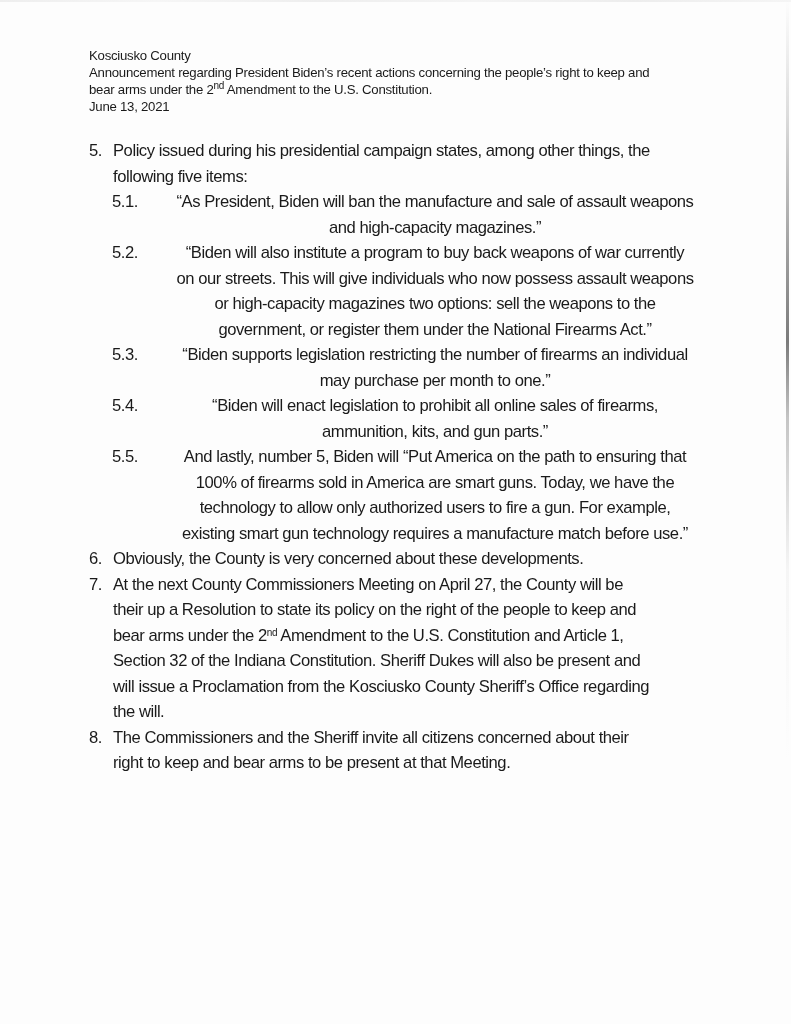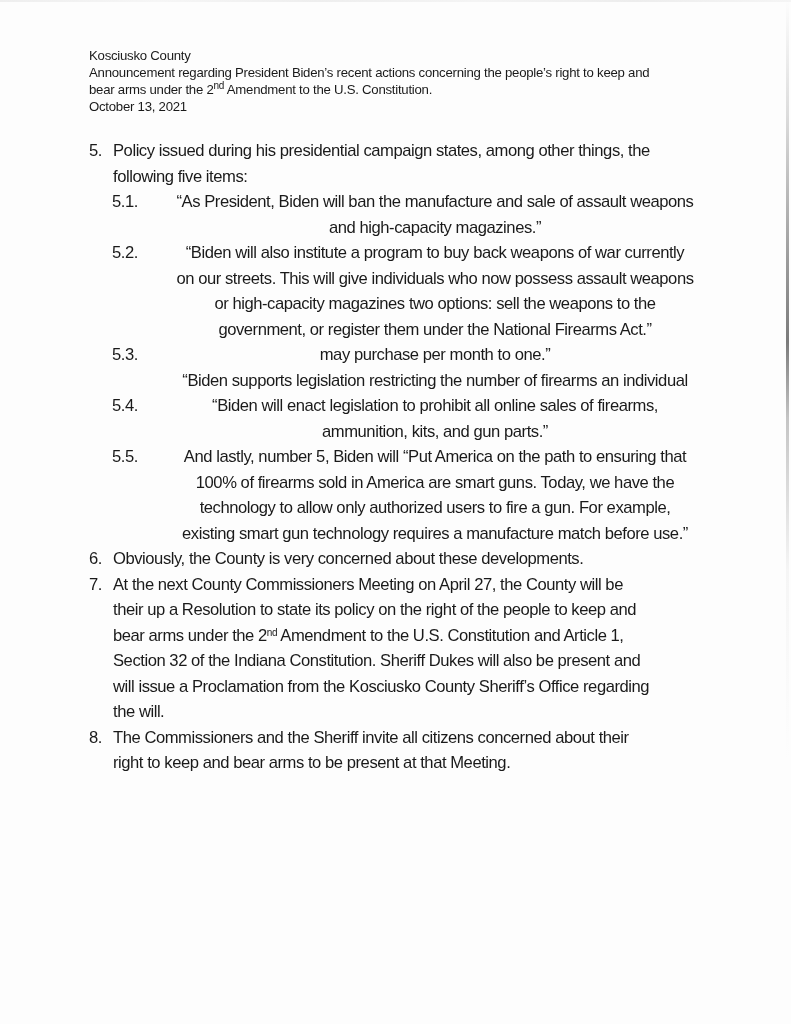--- a/index.html
+++ b/index.html
@@ -86,21 +86,21 @@
 <body>
 
 <div class="page">
   <div class="scan-top"></div>
   <div class="scan-right"></div>
 
   <div class="header">
     <div>Kosciusko County</div>
     <div>Announcement regarding President Biden’s recent actions concerning the people’s right to keep and</div>
     <div><span>bear arms under the 2</span><sup>nd</sup><span> Amendment to the U.S. Constitution.</span></div>
-    <div>October 13, 2021</div>
+    <div>June 13, 2021</div>
   </div>
 
   <div class="body">
 
     <div class="item">
       <span class="num">5.</span>
       <span class="line">Policy issued during his presidential campaign states, among other things, the</span>
       <span class="line">following five items:</span>
     </div>
 
@@ -113,22 +113,22 @@
     <div class="sub">
       <span class="num">5.2.</span>
       <span class="line">“Biden will also institute a program to buy back weapons of war currently</span>
       <span class="line">on our streets. This will give individuals who now possess assault weapons</span>
       <span class="line">or high-capacity magazines two options: sell the weapons to the</span>
       <span class="line">government, or register them under the National Firearms Act.”</span>
     </div>
 
     <div class="sub">
       <span class="num">5.3.</span>
+      <span class="line">“Biden supports legislation restricting the number of firearms an individual</span>
       <span class="line">may purchase per month to one.”</span>
-      <span class="line">“Biden supports legislation restricting the number of firearms an individual</span>
     </div>
 
     <div class="sub">
       <span class="num">5.4.</span>
       <span class="line">“Biden will enact legislation to prohibit all online sales of firearms,</span>
       <span class="line">ammunition, kits, and gun parts.”</span>
     </div>
 
     <div class="sub">
       <span class="num">5.5.</span>

